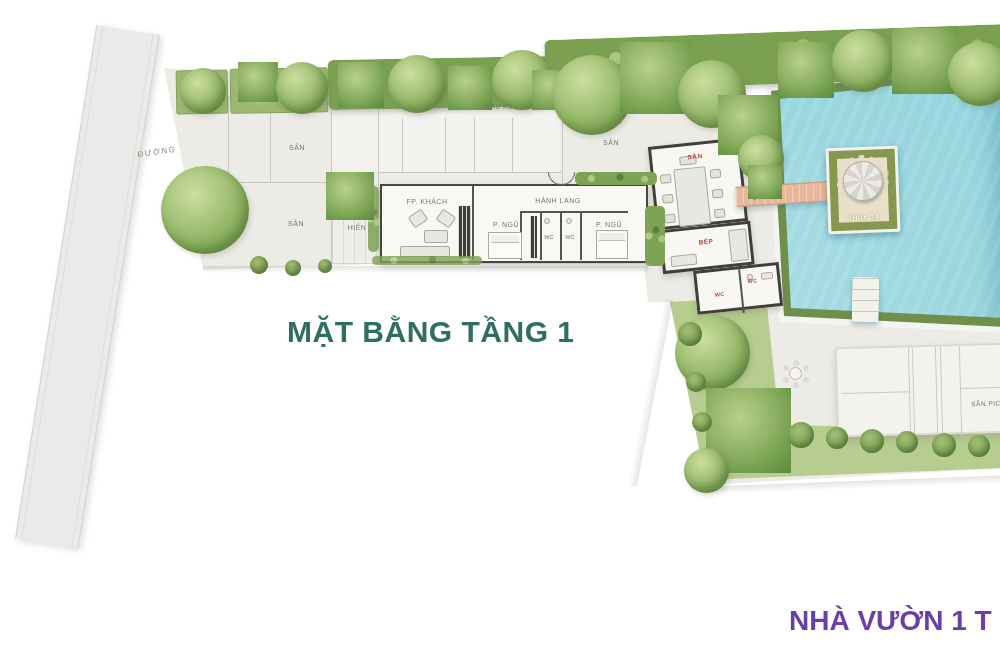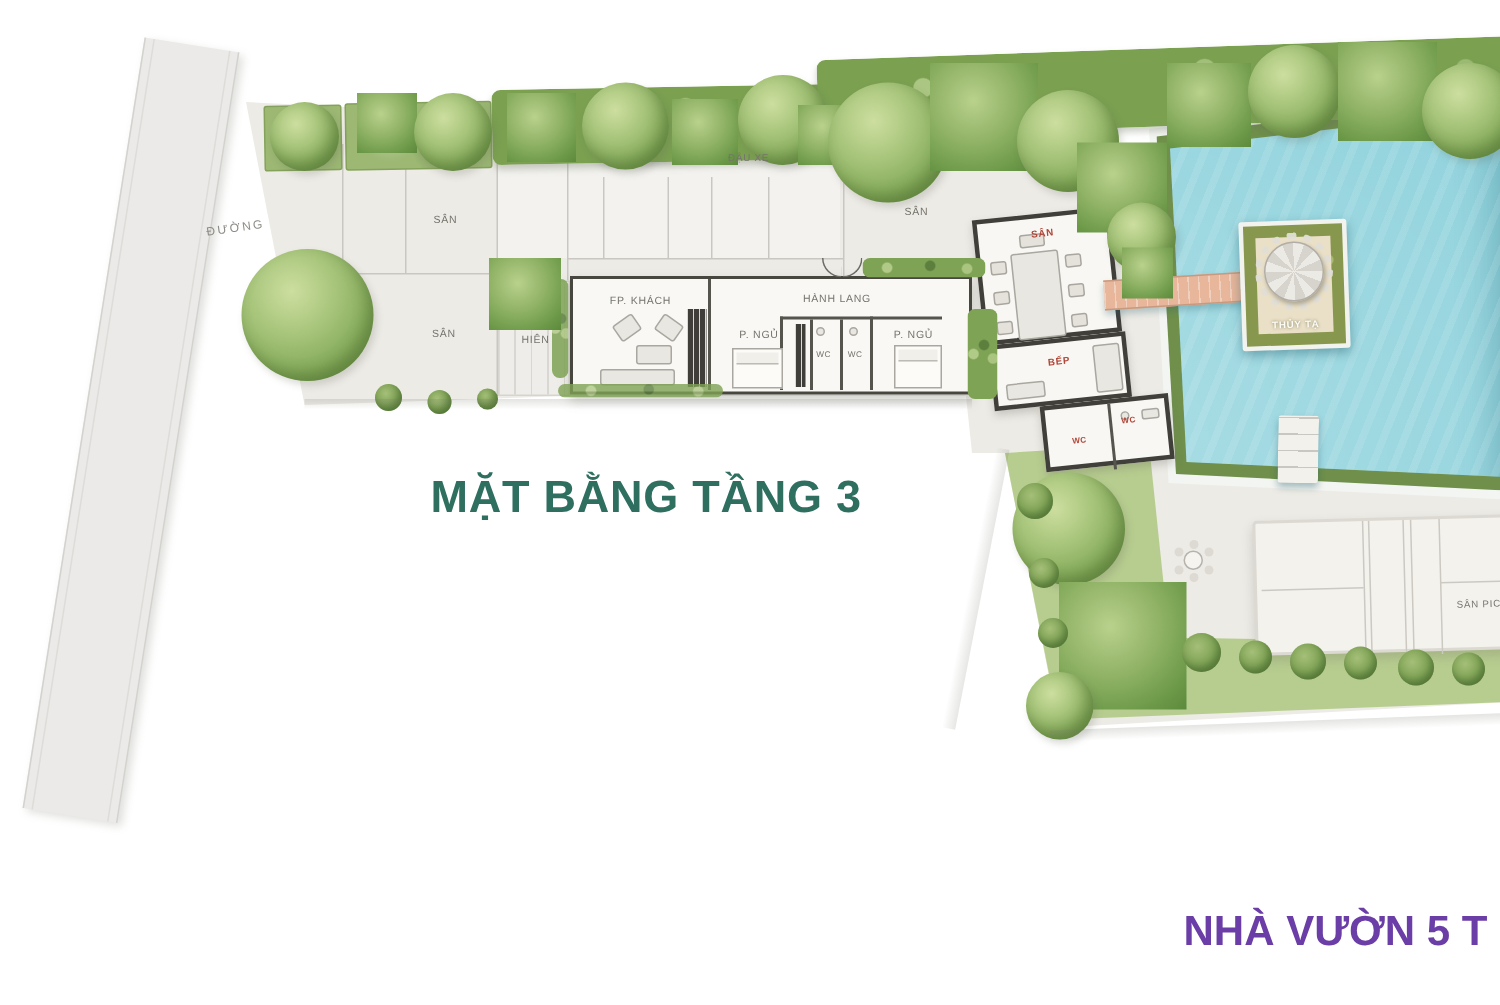--- a/index.html
+++ b/index.html
@@ -292,16 +292,16 @@
   <div class="lbl" style="left:611px;top:142px;">SÂN</div>
   <div class="lbl" style="left:499px;top:106px;font-size:6.5px;">ĐẬU XE</div>
   <div class="lbl" style="left:357px;top:227px;">HIÊN</div>
   <div class="lbl" style="left:427px;top:201px;">FP. KHÁCH</div>
   <div class="lbl" style="left:506px;top:224px;">P. NGỦ</div>
   <div class="lbl" style="left:558px;top:200px;">HÀNH LANG</div>
   <div class="lbl tiny" style="left:549px;top:237px;">WC</div>
   <div class="lbl tiny" style="left:570px;top:237px;">WC</div>
   <div class="lbl" style="left:609px;top:224px;">P. NGỦ</div>
 
-  <div class="abs" id="title" style="color: rgb(46, 111, 96);">MẶT BẰNG TẦNG 3</div>
-  <div class="abs" id="caption" style="color: rgb(107, 61, 166);">NHÀ VƯỜN 5 T</div>
+  <div class="abs" id="title" style="color: rgb(46, 111, 96);">MẶT BẰNG TẦNG 1</div>
+  <div class="abs" id="caption" style="color: rgb(107, 61, 166);">NHÀ VƯỜN 1 T</div>
 
 </div>
 
 </body></html>

